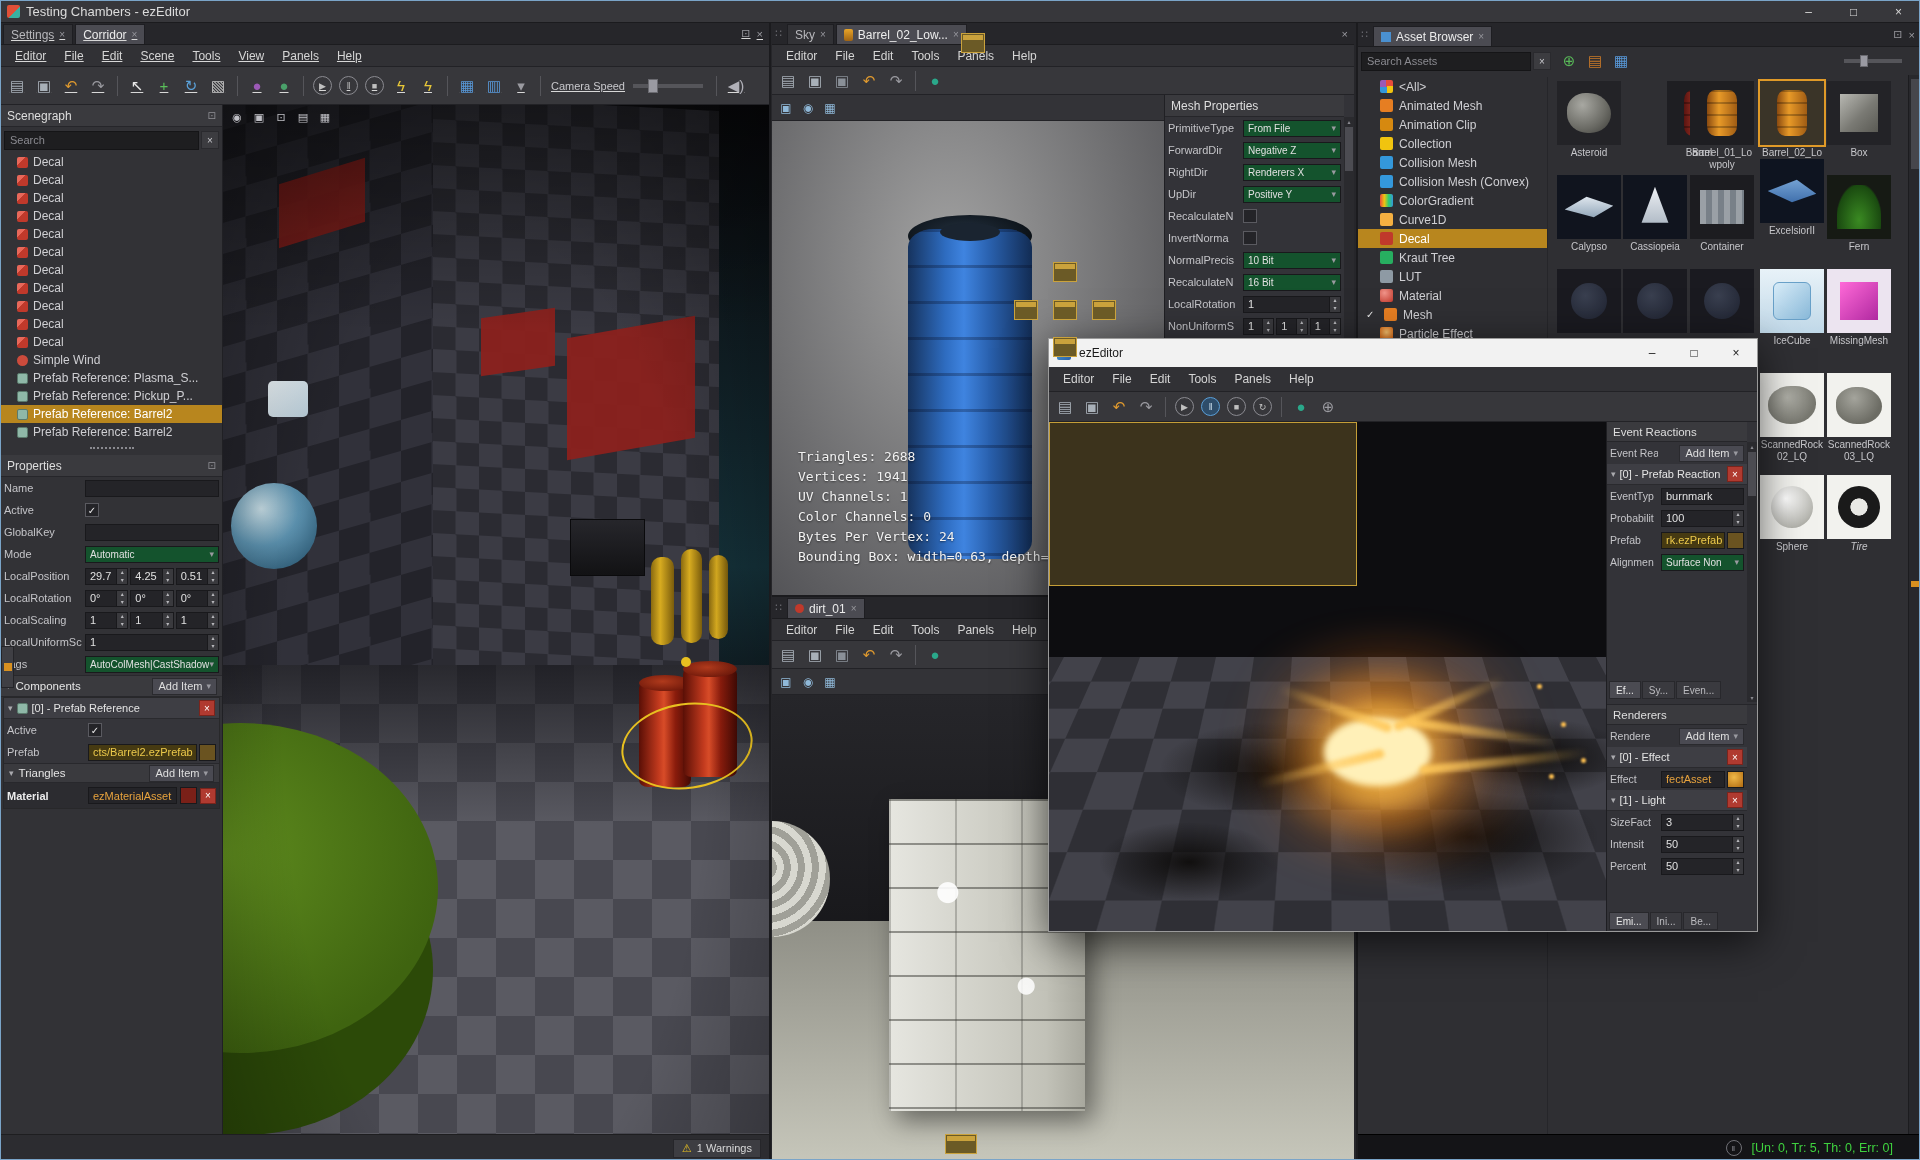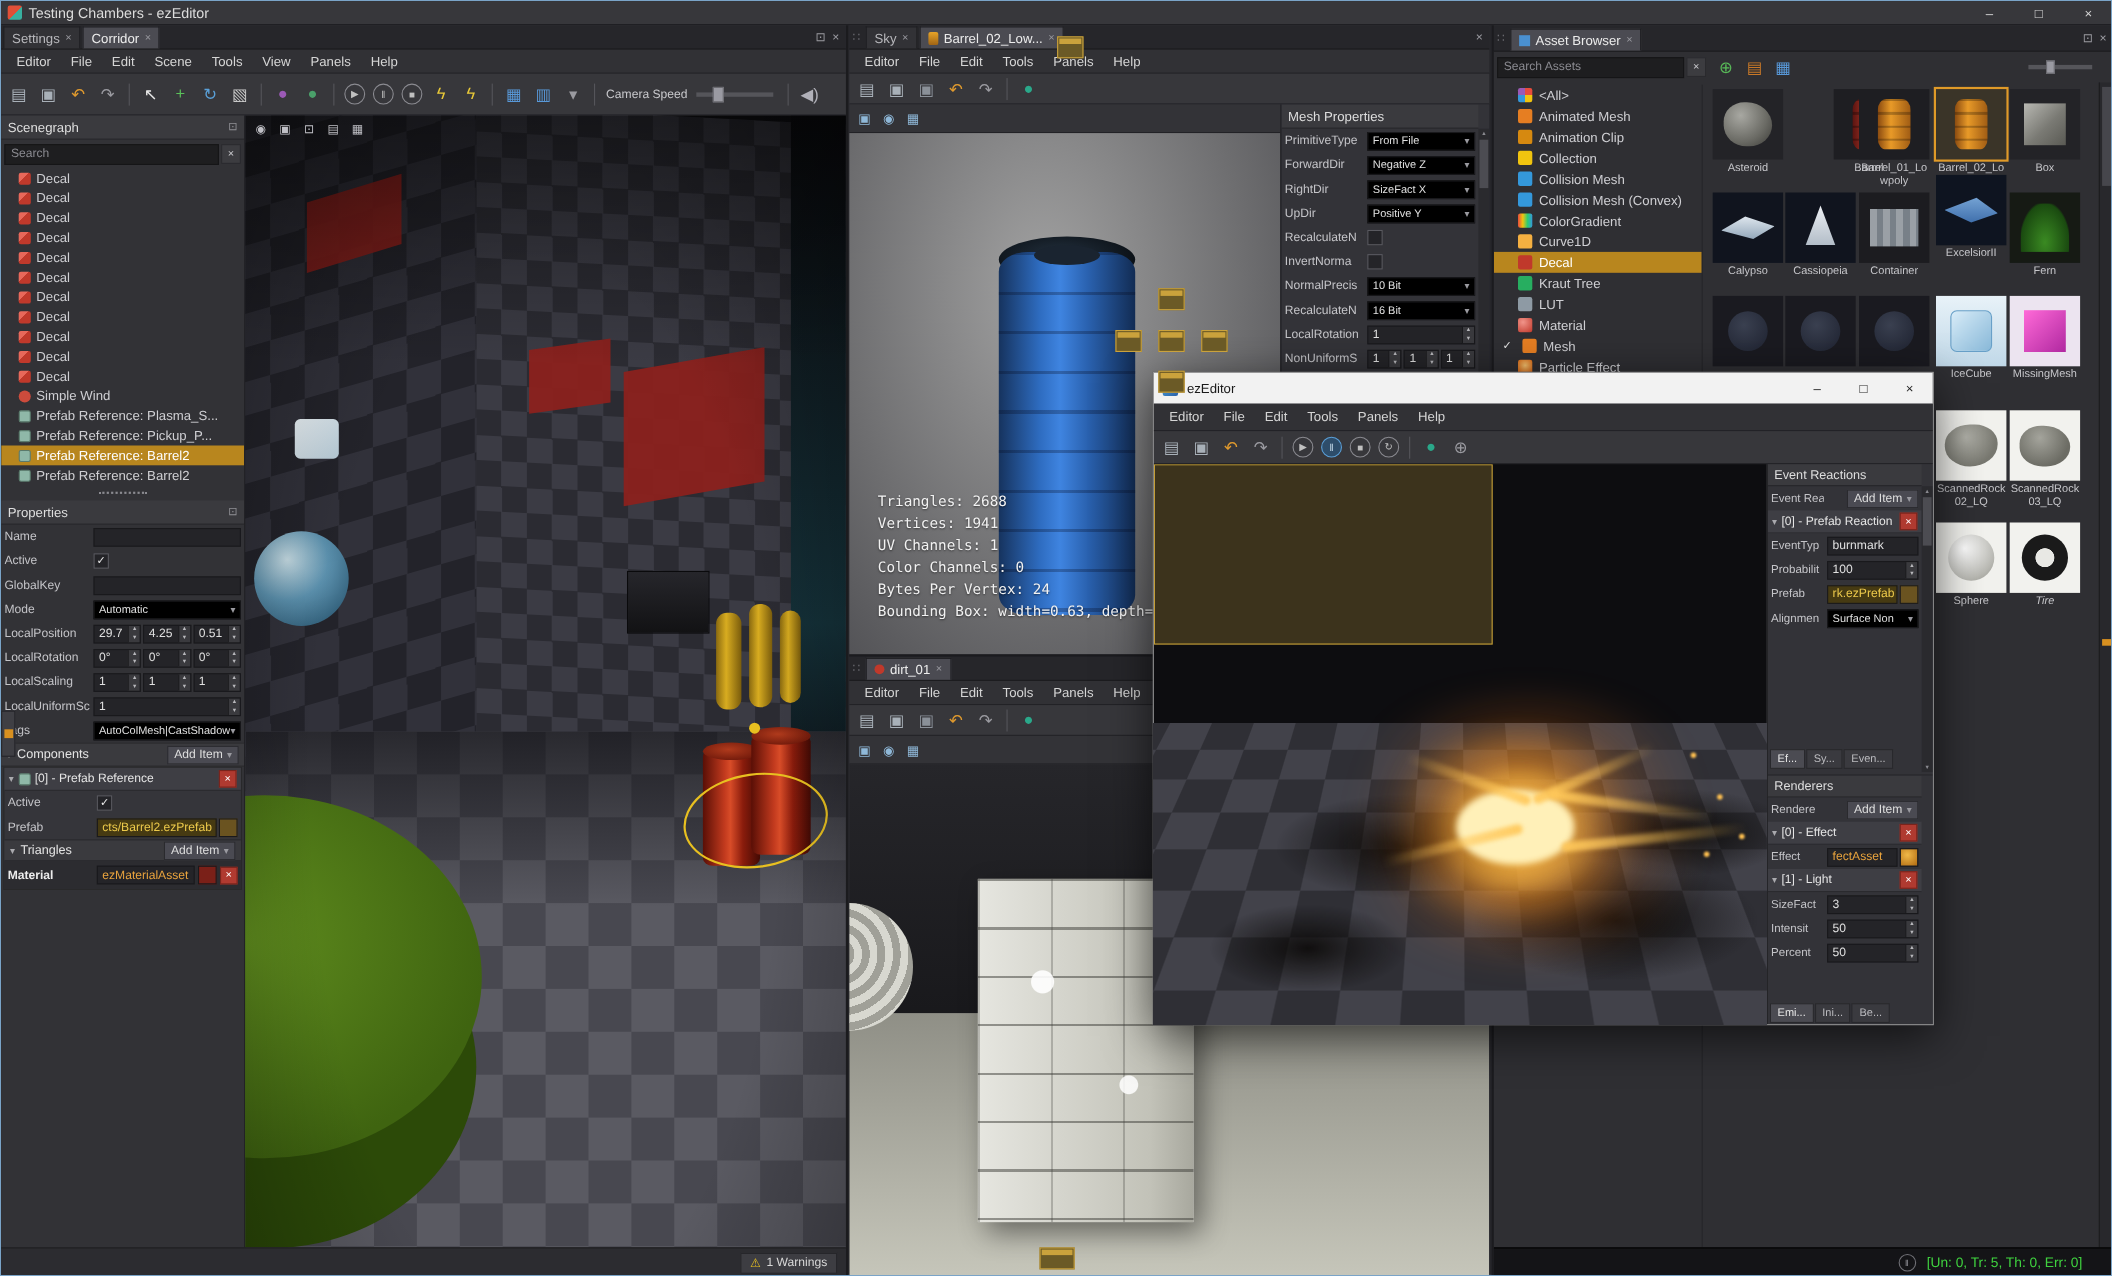--- a/index.html
+++ b/index.html
@@ -38,21 +38,21 @@
 
   .panel-header{height:22px;background:#3a3a3e;display:flex;align-items:center;padding:0 6px;font-size:12px;color:#dedede;border-bottom:1px solid #26262a;flex:none;}
   .phdr-btns{margin-left:auto;color:#909095;font-size:10px;display:flex;gap:5px;}
 
   
   .prow{display:flex;align-items:center;height:22px;padding:0 3px;gap:3px;flex:none;}
   .plabel{width:78px;flex:none;font-size:11px;color:#c4c4c8;overflow:hidden;white-space:nowrap;}
   .plabel.bold{font-weight:bold;color:#ececec;}
   .pfield{flex:1;display:flex;gap:2px;align-items:center;min-width:0;}
   .fbox{flex:1;height:17px;background:#242428;border:1px solid #19191c;display:flex;align-items:center;padding:0 4px;font-size:11px;color:#e0e0e0;min-width:0;overflow:hidden;white-space:nowrap;}
-  .fselect{background:#000000;}
+  .fselect{background:#14532d;}
   .selval{flex:1;overflow:hidden;font-size:10px;}
   .selarrow{color:#9a9aa0;font-size:9px;flex:none;}
   .fcheck{width:14px;height:14px;background:#242428;border:1px solid #5a5a60;display:flex;align-items:center;justify-content:center;font-size:10px;color:#ececec;flex:none;}
   .fspin{padding:0 0 0 4px;}
   .spinval{flex:1;overflow:hidden;}
   .spinarrows{display:flex;flex-direction:column;width:11px;flex:none;border-left:1px solid #19191c;background:#3a3a3e;height:100%;}
   .sa{height:50%;display:flex;align-items:center;justify-content:center;font-size:6px;color:#b8b8bc;line-height:1;}
   .fprefab{background:#463a12;color:#ecc94b;}
   .fasset{color:#e8a33d;}
   .fswatch{width:17px;height:17px;flex:none;border:1px solid #19191c;}
@@ -64,21 +64,21 @@
   .section-header{height:22px;background:#3a3a3e;display:flex;align-items:center;gap:5px;padding:0 5px;font-size:11.5px;color:#e4e4e4;border-top:1px solid #28282c;border-bottom:1px solid #28282c;flex:none;}
   .exp{font-size:9px;color:#aaaaae;flex:none;}
   .item-header{height:21px;background:#3e3e44;display:flex;align-items:center;gap:4px;padding:0 4px;font-size:11px;color:#e4e4e4;border-bottom:1px solid #2a2a2e;flex:none;}
   .ihlabel{flex:1;overflow:hidden;white-space:nowrap;}
   .compicon{width:11px;height:11px;background:#8fb8a8;border:1px solid #5a7a6c;border-radius:2px;flex:none;}
   .comp-card{background:#35353a;border:1px solid #28282a;margin:0 2px;flex:none;}
   .vscroll{position:absolute;right:0;top:22px;bottom:0;width:10px;background:#2a2a2e;display:flex;flex-direction:column;align-items:center;color:#8a8a90;font-size:6px;padding:1px 0;}
   .vthumb{width:8px;height:44px;background:#4c4c52;margin:2px 0;}
 
   
-  #scene-win{left:0;top:22px;width:770px;height:1138px;border-right:2px solid #1b1b1e;}
+  #scene-win{left:0;top:22px;width:770px;height:1138px;border-right:2px solid #1b1b1e;text-decoration:underline;}
   #scene-win .body{position:absolute;left:0;top:82px;right:0;bottom:27px;display:flex;}
   .leftpanel{width:222px;flex:none;background:#323236;border-right:1px solid #202024;display:flex;flex-direction:column;overflow:hidden;position:relative;}
   .searchrow{height:26px;display:flex;align-items:center;padding:2px 3px;gap:2px;flex:none;}
   .searchrow input{flex:1;height:19px;background:#1e1e20;border:1px solid #151517;color:#ddd;font-size:11px;padding:0 5px;font-family:inherit;outline:none;min-width:0;}
   .searchrow input::placeholder{color:#8a8a90;}
   .sclear{width:18px;height:18px;background:#3c3c40;border:1px solid #2a2a2e;color:#c8c8cc;display:flex;align-items:center;justify-content:center;font-size:10px;flex:none;}
   .tree{flex:none;overflow:hidden;}
   .tree-item{height:18px;display:flex;align-items:center;gap:5px;padding:0 4px 0 16px;font-size:12px;color:#cfcfd3;white-space:nowrap;overflow:hidden;}
   .tree-item.selected{background:#b8861e;color:#fff;}
   .sgicon{width:11px;height:11px;flex:none;border-radius:2px;}
@@ -701,21 +701,21 @@
               <span class="fbox fselect">
                 <span class="selval">Negative Z</span>
                 <span class="selarrow">▾</span>
               </span>
             </span>
           </div>
           <div class="prow">
             <span class="plabel">RightDir</span>
             <span class="pfield">
               <span class="fbox fselect">
-                <span class="selval">SizeFact X</span>
+                <span class="selval">Renderers X</span>
                 <span class="selarrow">▾</span>
               </span>
             </span>
           </div>
           <div class="prow">
             <span class="plabel">UpDir</span>
             <span class="pfield">
               <span class="fbox fselect">
                 <span class="selval">Positive Y</span>
                 <span class="selarrow">▾</span>

